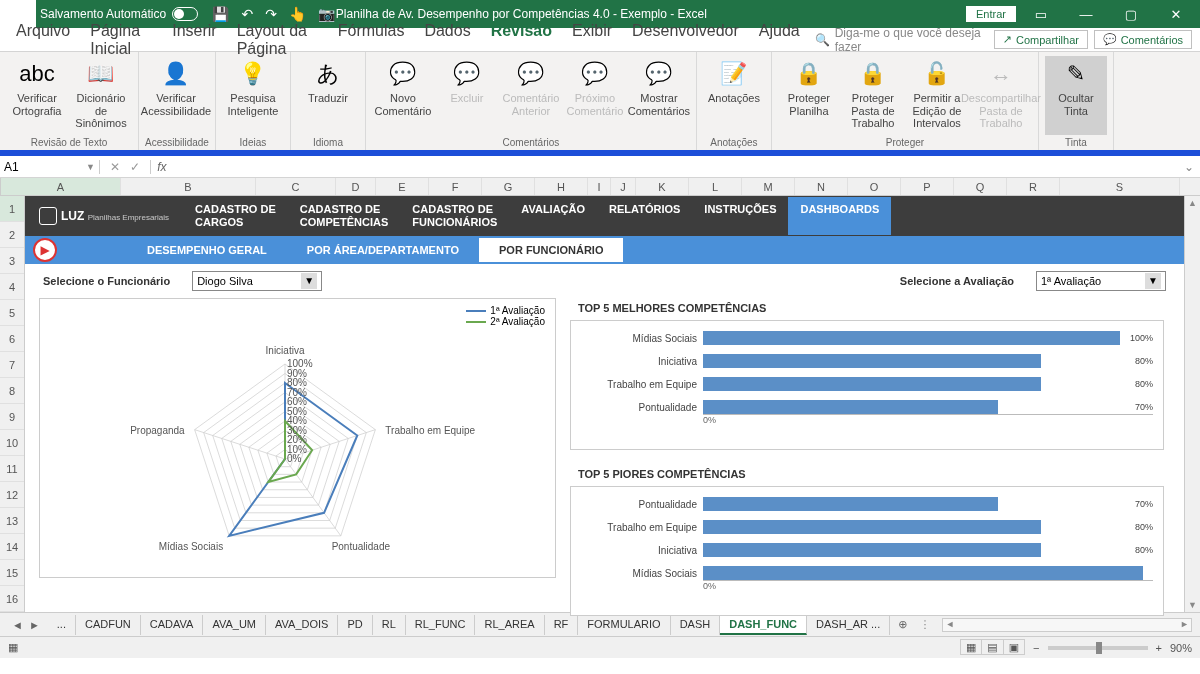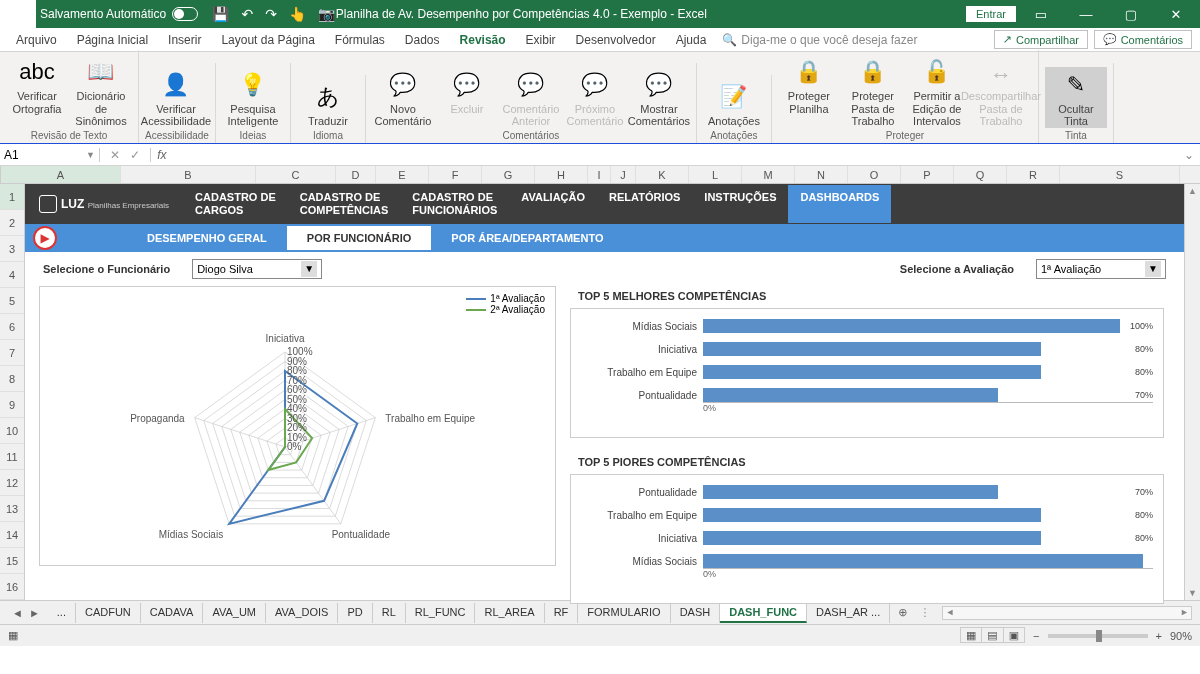--- a/index.html
+++ b/index.html
@@ -12,28 +12,28 @@
 .titlebar .toggle::after { content: ""; width: 10px; height: 10px; background: #fff; border-radius: 50%; position: absolute; top: 1px; left: 1px; }
 .titlebar .qat { display: flex; gap: 12px; margin-left: 14px; }
 .titlebar .qat span { font-size: 14px; cursor: pointer; }
 .titlebar .title { flex: 1; text-align: left; font-size: 12px; }
 .titlebar .right { display: flex; align-items: center; gap: 5px; }
 .titlebar .entrar { background: #fff; color: #217346; padding: 2px 10px; font-size: 11px; }
 .titlebar .winbtn { width: 40px; text-align: center; font-size: 13px; }
 
 
 .menubar { height: 24px; background: #fff; display: flex; align-items: center; border-bottom: 1px solid #d4d4d4; padding-left: 6px; }
-.menubar .item { padding: 0 10px; font-size: 12px; color: #444; cursor: pointer; }
+.menubar .item { padding: 0 10px; font-size: 16px; color: #444; cursor: pointer; }
 .menubar .item.active { color: #217346; font-weight: 600; }
 .menubar .tellme { display: flex; align-items: center; gap: 4px; color: #888; margin-left: 6px; }
 .menubar .rightbtns { margin-left: auto; display: flex; gap: 6px; padding-right: 8px; }
 .menubar .rbtn { border: 1px solid #c0c0c0; padding: 2px 8px; font-size: 11px; color: #217346; display: flex; align-items: center; gap: 4px; }
 
 
-.ribbon { height: 92px; background: #f3f2f1; border-bottom: 1px solid #1d4ed8; display: flex; align-items: flex-end; }
+.ribbon { height: 104px; background: #f3f2f1; border-bottom: 6px solid #1d4ed8; display: flex; }
 .rgroup { display: flex; flex-direction: column; border-right: 1px solid #d9d9d9; padding: 4px 6px 2px; }
 .rgroup .btns { flex: 1; display: flex; gap: 2px; }
 .rgroup .label { font-size: 10px; color: #666; text-align: center; padding-top: 2px; }
 .rbtn-lg { width: 62px; display: flex; flex-direction: column; align-items: center; justify-content: flex-start; cursor: pointer; padding-top: 2px; }
 .rbtn-lg .icon { width: 32px; height: 32px; display: flex; align-items: center; justify-content: center; font-size: 22px; }
 .rbtn-lg .txt { font-size: 11px; color: #444; text-align: center; line-height: 1.15; margin-top: 2px; }
 .rbtn-lg.disabled .txt, .rbtn-lg.disabled .icon { color: #bbb; }
 .rbtn-lg.highlighted { background: #d0d0d0; }
 
 
@@ -354,22 +354,22 @@
           <div class="navitem">RELATÓRIOS</div>
           <div class="navitem">INSTRUÇÕES</div>
           <div class="navitem active">DASHBOARDS</div>
         </div>
     </div>
 
     <div class="bluebar">
       <div class="playbtn">▶</div>
       <div id="subtabs" style="display:flex;margin-left:60px;text-align:right;">
           <div class="subtab">DESEMPENHO GERAL</div>
+          <div class="subtab">POR ÁREA/DEPARTAMENTO</div>
           <div class="subtab active">POR FUNCIONÁRIO</div>
-          <div class="subtab">POR ÁREA/DEPARTAMENTO</div>
         </div>
     </div>
 
     <div class="whitearea">
       <div class="selectors">
         <span class="lbl">Selecione o Funcionário</span>
         <div class="combo">
             <span>Diogo Silva</span>
             <span class="arr">▼</span>
           </div>

